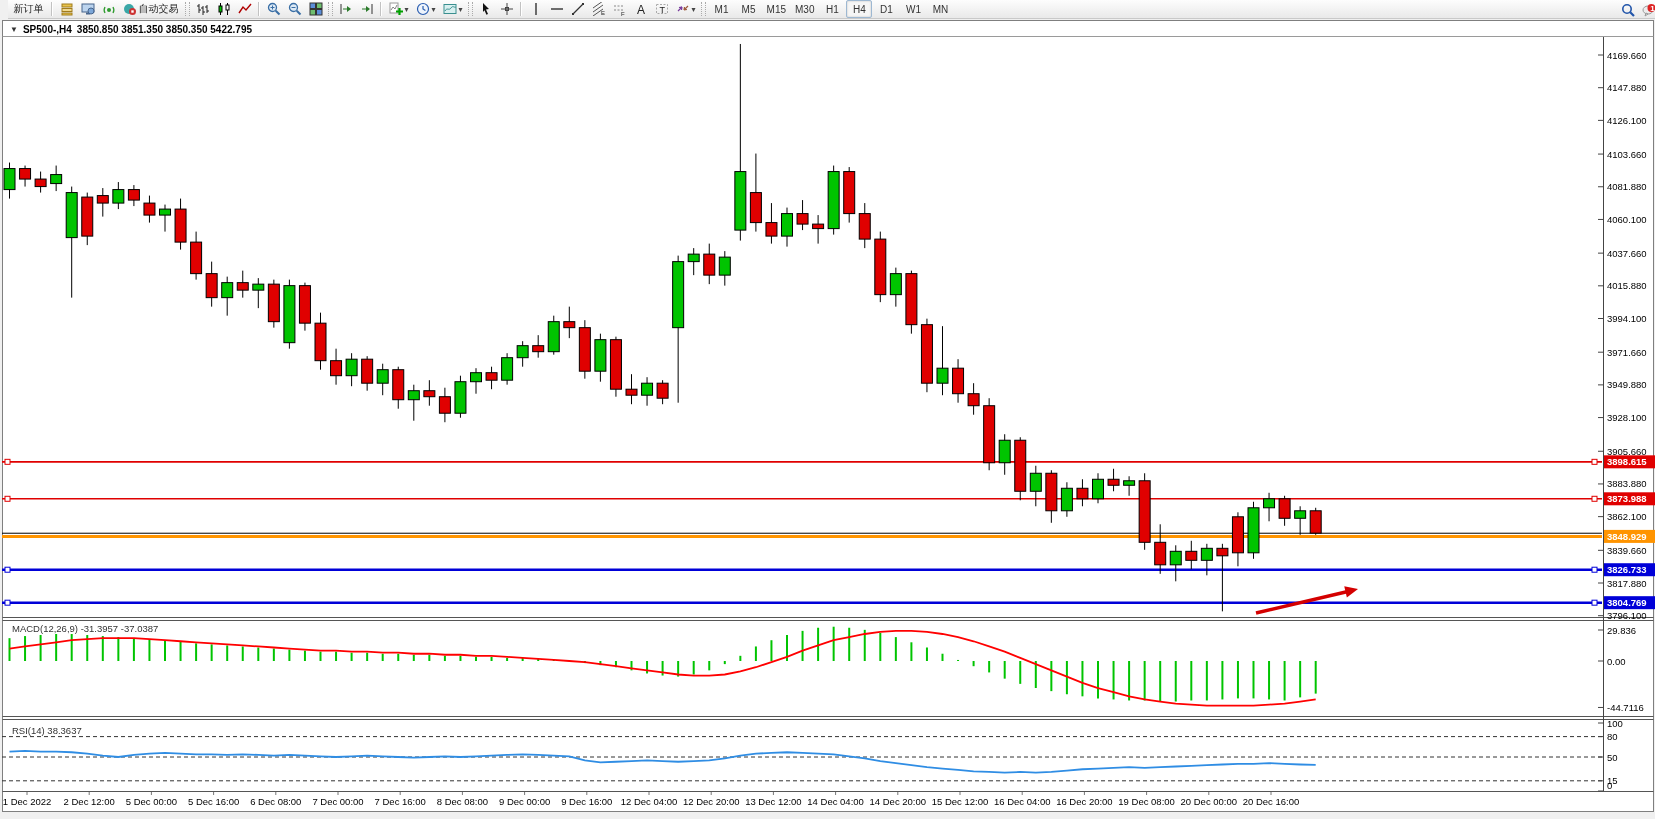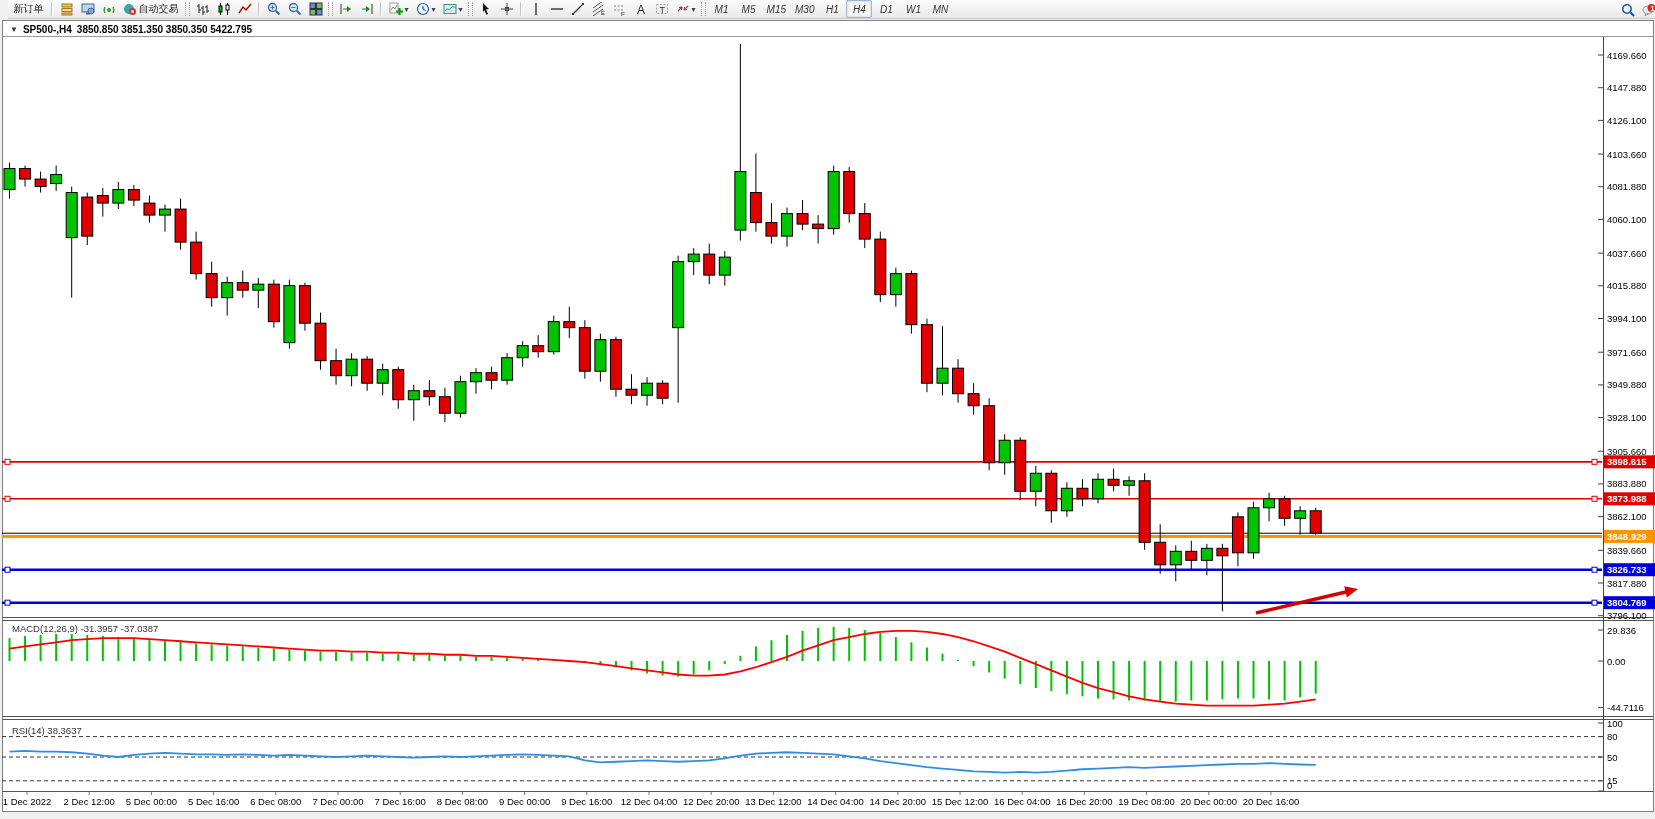--- a/index.html
+++ b/index.html
@@ -15,21 +15,21 @@
     border-bottom:1px solid #c9c9c9;
     display:flex;align-items:center;padding-left:1px;box-sizing:border-box;
     z-index:5;white-space:nowrap;
   }
   .tb-btn{
     height:16px;display:inline-flex;align-items:center;justify-content:center;
     padding:0 2px;margin:0 0.5px;border:1px solid transparent;border-radius:2px;
     font-size:10px;color:#222;cursor:default;gap:1px;
   }
   .tb-btn .lbl{padding:0 1px;}
-  .tb-btn.tf{min-width:20px;font-size:10px;color:#333;font-style:italic;}
+  .tb-btn.tf{min-width:20px;font-size:10px;color:#333;}
   .tb-btn.tf.active{background:#f6f6f6;border:1px solid #9db8d2;box-shadow:inset 0 0 2px #bbb;}
   .tb-sep{width:1px;height:14px;background:#c2c2c2;border-right:1px solid #fff;margin:0 3px;}
   .tb-grip{width:3px;height:14px;margin:0 2px;border-left:1px dotted #aaa;border-right:1px dotted #aaa;}
   .dd{font-size:8px;color:#444;margin-left:1px;}
   .tb-right{position:absolute;right:4px;top:1px;display:flex;align-items:center;}
   .ticon svg{display:block;}
   
   #chart-window{position:absolute;left:0;top:20px;width:1655px;height:793px;}
   #title-bar{
     position:absolute;left:10px;top:4px;z-index:4;font-size:10px;color:#000;

